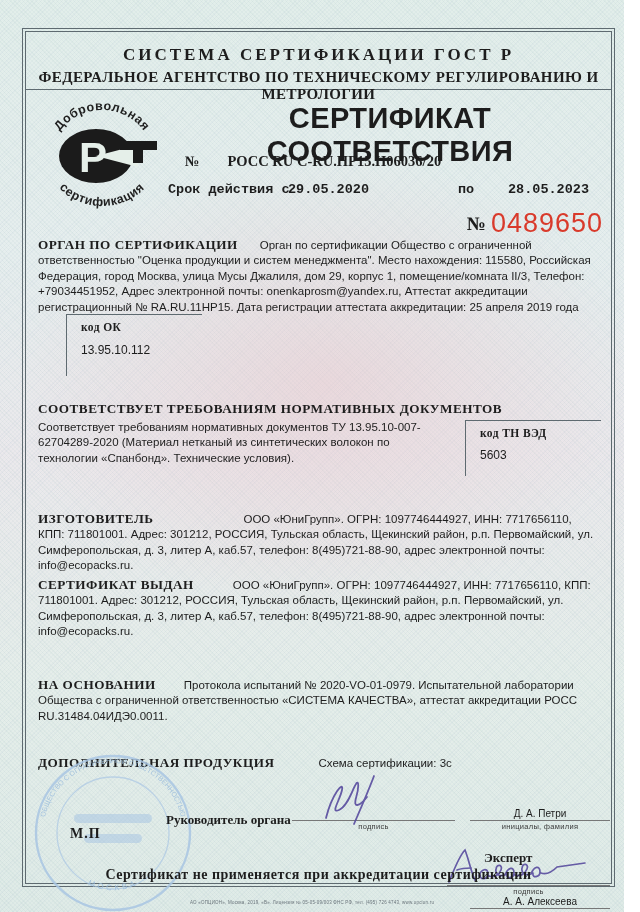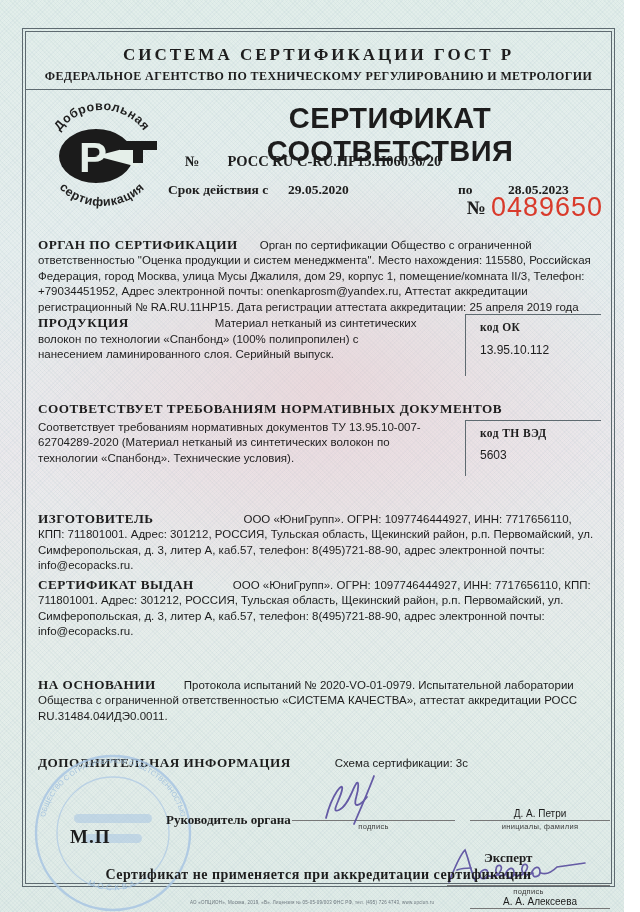--- a/index.html
+++ b/index.html
@@ -12,48 +12,48 @@
       repeating-linear-gradient(-45deg, rgba(120,140,190,0.06) 0 1px, rgba(255,255,255,0) 1px 3px),
       linear-gradient(180deg,#e2eeea 0%,#e6eeee 28%,#ebe9ec 50%,#e5eeea 75%,#dfebe7 100%);
   }
   .frame{position:absolute;left:22px;top:28px;width:593px;height:859px;border:1px solid #5e6a70;padding:2px;box-sizing:border-box;}
   .inner{position:relative;width:100%;height:100%;border:1px solid #5e6a70;box-sizing:border-box;}
   .serif{font-family:"Liberation Serif",serif;}
 
   .hd{position:absolute;left:0;right:0;top:0;height:57px;border-bottom:1px solid #5e6a70;text-align:center;
       font-family:"Liberation Serif",serif;font-weight:bold;}
   .sys{margin-top:13px;font-size:17px;letter-spacing:3px;}
-  .agency{margin-top:4px;font-size:12px;letter-spacing:0.4px;}
+  .agency{margin-top:4px;font-size:15px;letter-spacing:0.4px;}
 
   .logo{position:absolute;left:10px;top:60px;}
   .h1{position:absolute;left:138px;top:70px;width:452px;text-align:center;font-size:29px;font-weight:bold;letter-spacing:0.4px;}
   .certno{position:absolute;left:159px;top:121px;font-family:"Liberation Serif",serif;font-weight:bold;font-size:14.5px;}
   .certno .val{margin-left:28px;}
-  .valid{position:absolute;left:142px;top:150px;width:472px;height:18px;font-family:Liberation Serif, serif;font-weight:bold;font-size:13.5px;}
+  .valid{position:absolute;left:142px;top:150px;width:472px;height:18px;font-family:Liberation Mono, monospace;font-weight:bold;font-size:13.5px;}
   .valid span{position:absolute;white-space:nowrap;}
   .v-l{left:0;} .v-f{left:120px;} .v-p{left:290px;} .v-t{left:340px;}
-  .blank{position:absolute;right:8px;top:160px;white-space:nowrap;}
+  .blank{position:absolute;right:8px;top:176px;white-space:nowrap;}
   .blank .n{font-family:"Liberation Serif",serif;font-size:19px;font-weight:bold;margin-right:5px;vertical-align:2px;}
   .blank .v{font-size:27px;color:#d93a2b;letter-spacing:1px;}
 
   .sec{position:absolute;left:12px;right:10px;font-size:11.5px;line-height:1.35;}
   .sh{font-family:"Liberation Serif",serif;font-weight:bold;font-size:13.2px;letter-spacing:0.5px;}
   .sh.block{display:block;margin-bottom:2px;}
   .mr-a{margin-right:22px;} .mr-b{margin-right:86px;} .mr-c{margin-right:90px;}
   .mr-d{margin-right:39px;} .mr-e{margin-right:28px;} .mr-f{margin-right:44px;}
   .with-code{display:flex;align-items:flex-start;}
   .wc-left{flex:1;padding-right:14px;}
   .codebox{width:136px;box-sizing:border-box;border-top:1px solid #5e6a70;border-left:1px solid #5e6a70;padding:5px 2px 0 14px;margin-left:28px;}
   .codebox .cl{font-family:"Liberation Serif",serif;font-weight:bold;font-size:11.5px;letter-spacing:0.4px;}
   .codebox .cv{margin-top:6px;font-size:12px;}
   .cb-tall{height:62px;} .cb-short{height:56px;}
 
   .sigarea{position:absolute;left:0;right:10px;top:768px;height:82px;}
   .stamp{position:absolute;left:-8px;top:-62px;width:190px;height:190px;}
-  .mp{position:absolute;left:44px;top:26px;font-family:"Liberation Serif",serif;font-weight:bold;font-size:19px;letter-spacing:1px;}
+  .mp{position:absolute;left:44px;top:26px;font-family:"Liberation Serif",serif;font-weight:bold;font-size:14px;letter-spacing:1px;}
   .sigrows{position:absolute;left:140px;top:4px;width:444px;}
   .srow{display:flex;align-items:flex-end;}
   .srow2{margin-top:19px;flex-direction:column;}
   .role{width:126px;font-family:"Liberation Serif",serif;font-weight:bold;font-size:13px;padding-bottom:3px;}
   .sfield{width:163px;position:relative;}
   .sline{border-bottom:1px solid #777;height:16px;position:relative;}
   .ssvg1{position:absolute;left:14px;bottom:-6px;}
   .ssvg2{position:absolute;left:-2px;bottom:-5px;}
   .gap{width:15px;}
   .nfield{width:140px;}
@@ -110,23 +110,20 @@
 
       <div class="blank">
         <span class="n serif">№</span><span class="v">0489650</span>
       </div>
 
       <p class="sec" style="top:192px;">
         <span class="sh mr-a">ОРГАН ПО СЕРТИФИКАЦИИ</span><span class="sb">Орган по сертификации Общество с ограниченной ответственностью "Оценка продукции и систем менеджмента". Место нахождения: 115580, Российская Федерация, город Москва, улица Мусы Джалиля, дом 29, корпус 1, помещение/комната II/3, Телефон: +79034451952, Адрес электронной почты: onenkaprosm@yandex.ru, Аттестат аккредитации регистрационный № RA.RU.11НР15. Дата регистрации аттестата аккредитации: 25 апреля 2019 года</span>
       </p>
 
       <div class="sec with-code" style="top:282px;">
-        <div class="wc-left">
-          <span class="sh mr-b">ПРОДУКЦИЯ</span><span class="sb">Материал нетканый из синтетических волокон по технологии «Спанбонд» (100% полипропилен) с нанесением ламинированного слоя. Серийный выпуск.</span>
-        </div>
         <div class="codebox cb-tall">
           <div class="cl">код ОК</div>
           <div class="cv">13.95.10.112</div>
         </div>
       </div>
 
       <div class="sec" style="top:368px;">
         <span class="sh block">СООТВЕТСТВУЕТ ТРЕБОВАНИЯМ НОРМАТИВНЫХ ДОКУМЕНТОВ</span>
         <div class="with-code">
           <div class="wc-left">
@@ -145,21 +142,21 @@
 
       <p class="sec" style="top:532px;">
         <span class="sh mr-d">СЕРТИФИКАТ ВЫДАН</span><span class="sb">ООО «ЮниГрупп». ОГРН: 1097746444927, ИНН: 7717656110, КПП: 711801001. Адрес: 301212, РОССИЯ, Тульская область, Щекинский район, р.п. Первомайский, ул. Симферопольская, д. 3, литер А, каб.57, телефон: 8(495)721-88-90, адрес электронной почты: info@ecopacks.ru.</span>
       </p>
 
       <p class="sec" style="top:632px;">
         <span class="sh mr-e">НА ОСНОВАНИИ</span><span class="sb">Протокола испытаний № 2020-VO-01-0979. Испытательной лаборатории Общества с ограниченной ответственностью «СИСТЕМА КАЧЕСТВА», аттестат аккредитации РОСС RU.31484.04ИДЭ0.0011.</span>
       </p>
 
       <p class="sec" style="top:710px;">
-        <span class="sh mr-f">ДОПОЛНИТЕЛЬНАЯ ИНФОРМАЦИЯ</span><span class="sb">Схема сертификации: 3с</span>
+        <span class="sh mr-f">ДОПОЛНИТЕЛЬНАЯ ПРОДУКЦИЯ</span><span class="sb">Схема сертификации: 3с</span>
       </p>
 
       <div class="sigarea">
         <svg class="stamp" viewBox="0 0 190 190">
           <defs>
             <filter id="blr">
                 <feGaussianBlur stdDeviation="0.6"></feGaussianBlur>
               </filter>
             <path id="sa" d="M 25,95 A 70,70 0 0 1 165,95"></path>
             <path id="sb2" d="M 33,104 A 64,64 0 0 0 157,104"></path>

